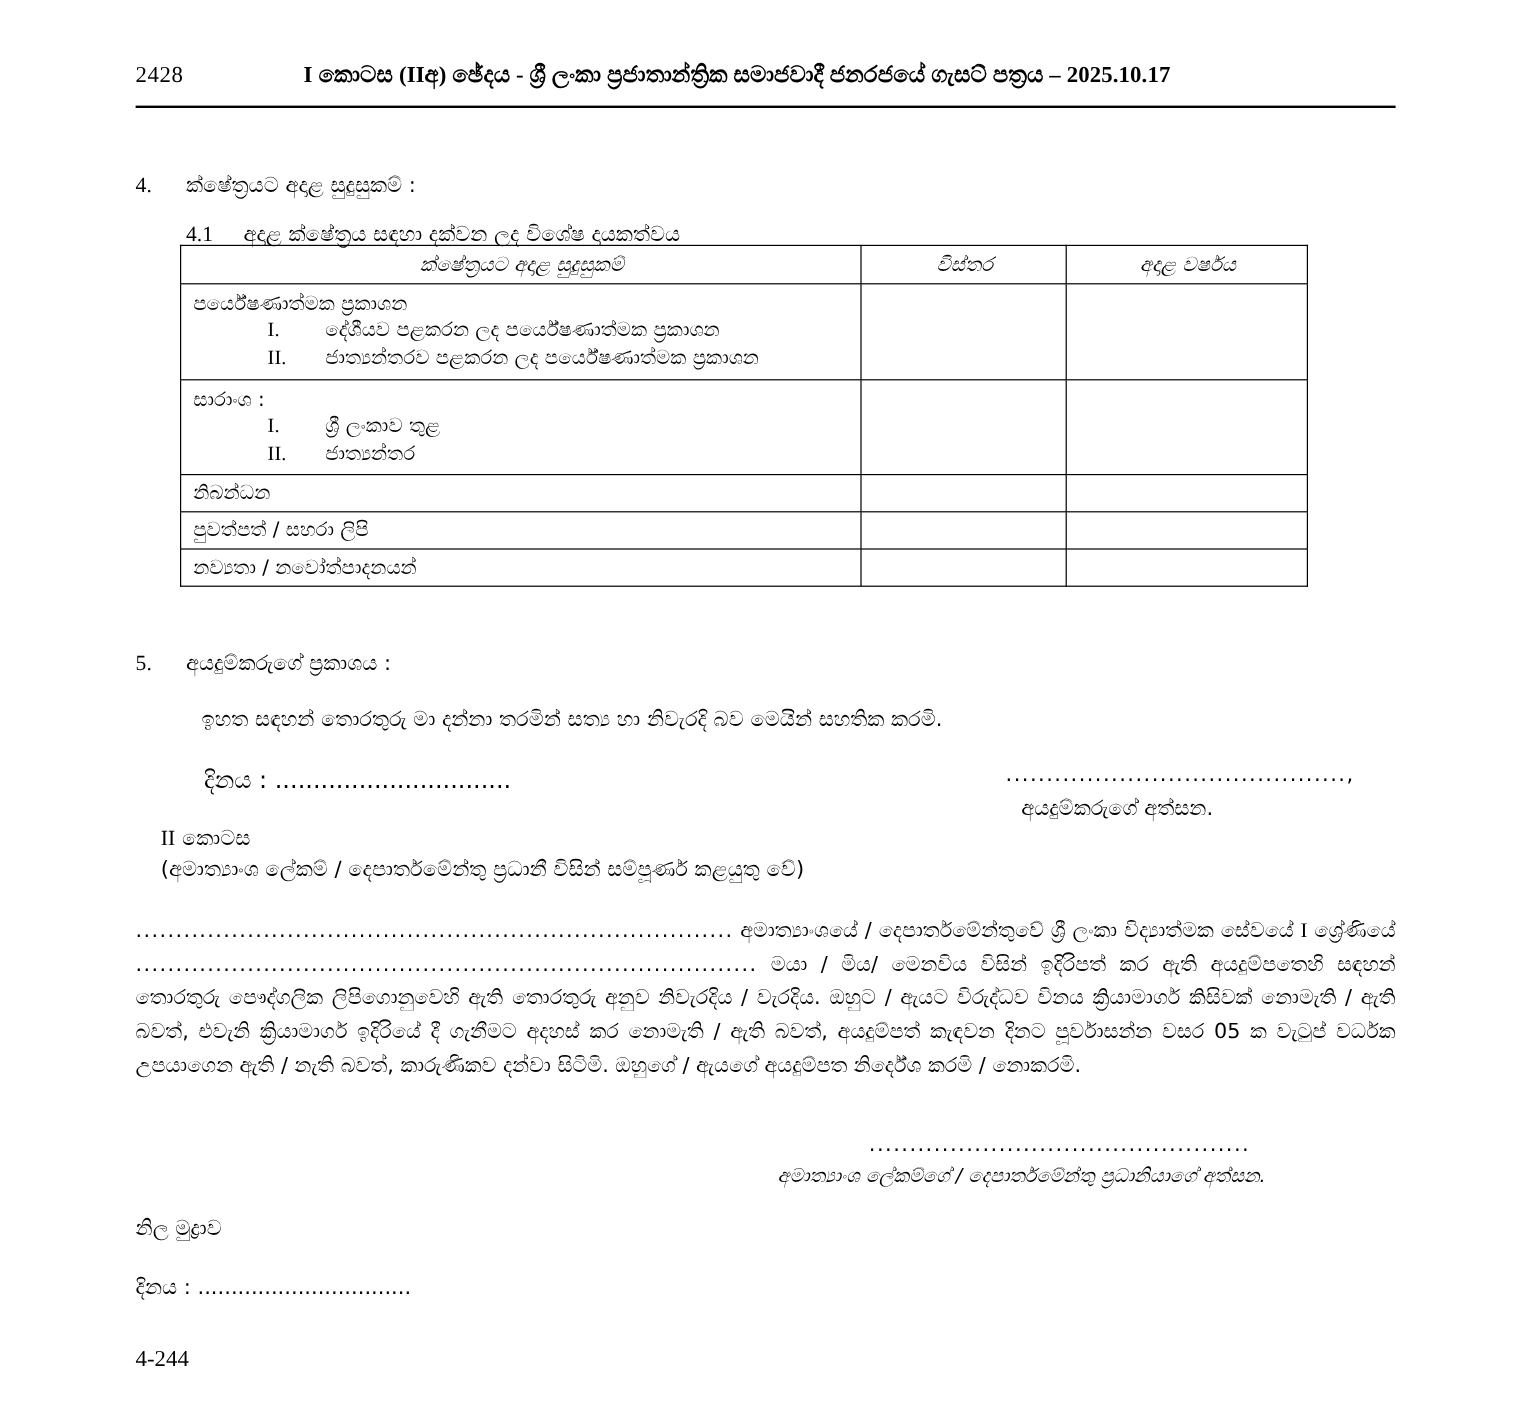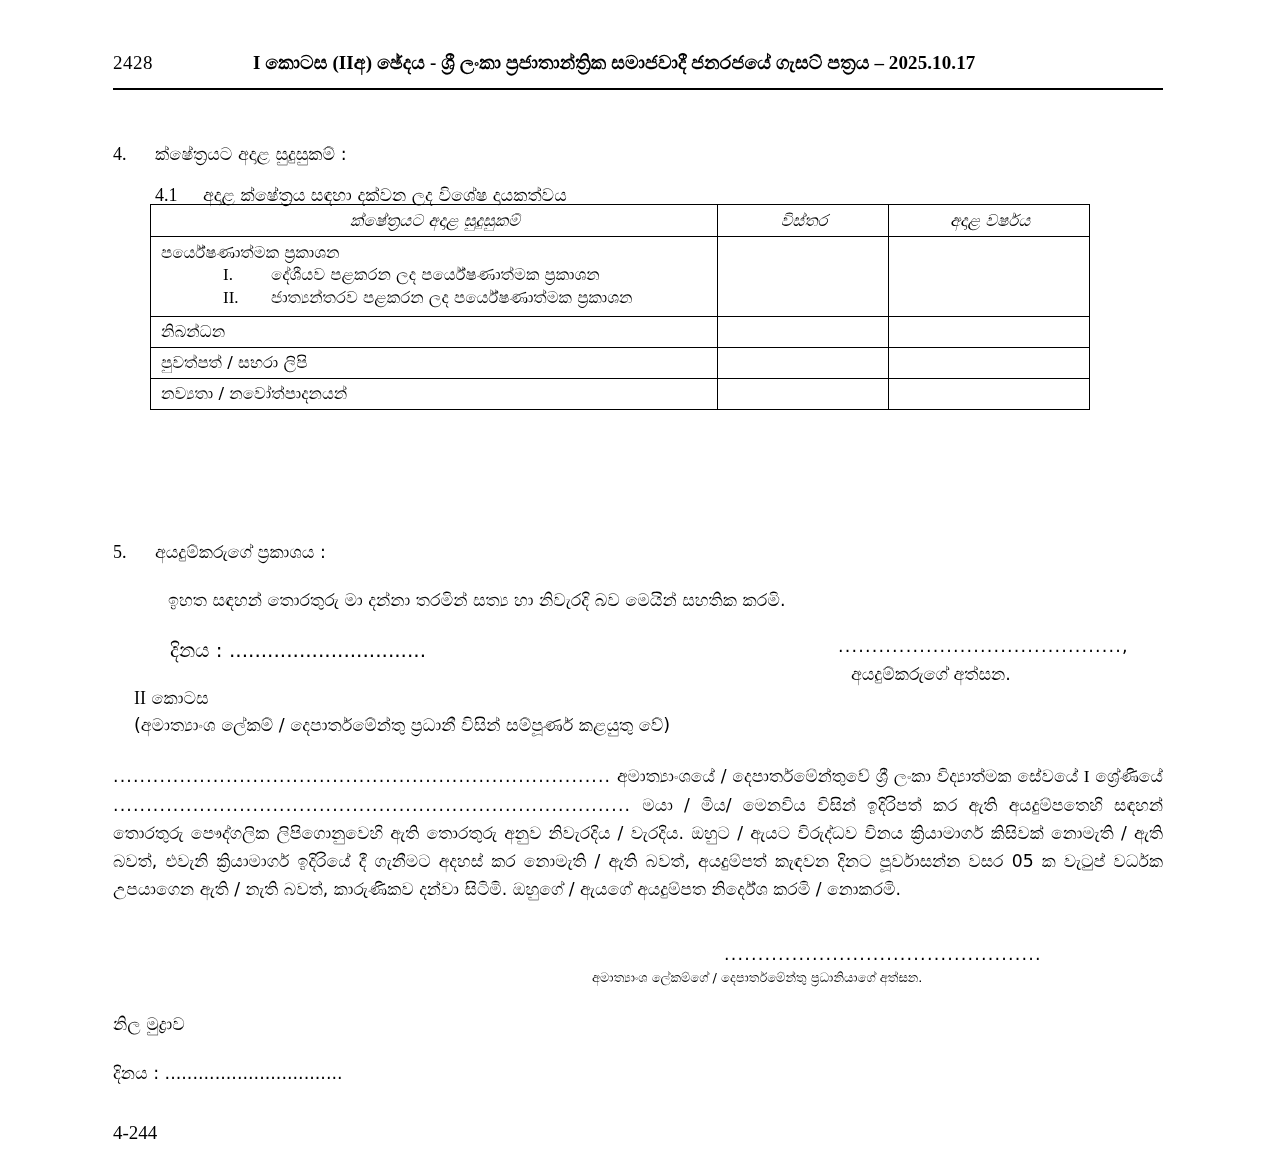--- a/index.html
+++ b/index.html
@@ -215,24 +215,25 @@
   .sig-sec-dots {
     position: absolute;
     left: 724px;
     top: 944px;
     font-size: 17.5px;
     letter-spacing: 1.2px;
     white-space: nowrap;
   }
   .sig-sec-label {
     position: absolute;
-    left: 592px;
+    left: 648px;
     top: 970px;
-    font-size: 13px;
-    white-space: nowrap;
+    font-size: 16px;
+    white-space: nowrap;
+    font-style: italic;
   }
   .official-seal {
     position: absolute;
     left: 113px;
     top: 1014px;
     font-size: 17.5px;
     white-space: nowrap;
   }
   .date-line-2 {
     position: absolute;
@@ -288,20 +289,37 @@
             <li>
               <span class="rn">II.</span>
               <span>ජාත්‍යන්තරව පළකරන ලද පර්යේෂණාත්මක ප්‍රකාශන</span>
             </li>
           </ul>
         </td>
         <td class="col-desc"></td>
         <td class="col-year"></td>
       </tr>
 
+      <tr class="row-tall">
+        <td>
+          <div class="cell-main">සාරාංශ :</div>
+          <ul class="sub-list">
+            <li>
+              <span class="rn">I.</span>
+              <span>ශ්‍රී ලංකාව තුළ</span>
+            </li>
+            <li>
+              <span class="rn">II.</span>
+              <span>ජාත්‍යන්තර</span>
+            </li>
+          </ul>
+        </td>
+        <td class="col-desc"></td>
+        <td class="col-year"></td>
+      </tr>
 
       <tr class="row-short">
         <td>නිබන්ධන</td>
         <td class="col-desc"></td>
         <td class="col-year"></td>
       </tr>
       <tr class="row-short">
         <td>පුවත්පත් / සහරා ලිපි</td>
         <td class="col-desc"></td>
         <td class="col-year"></td>

